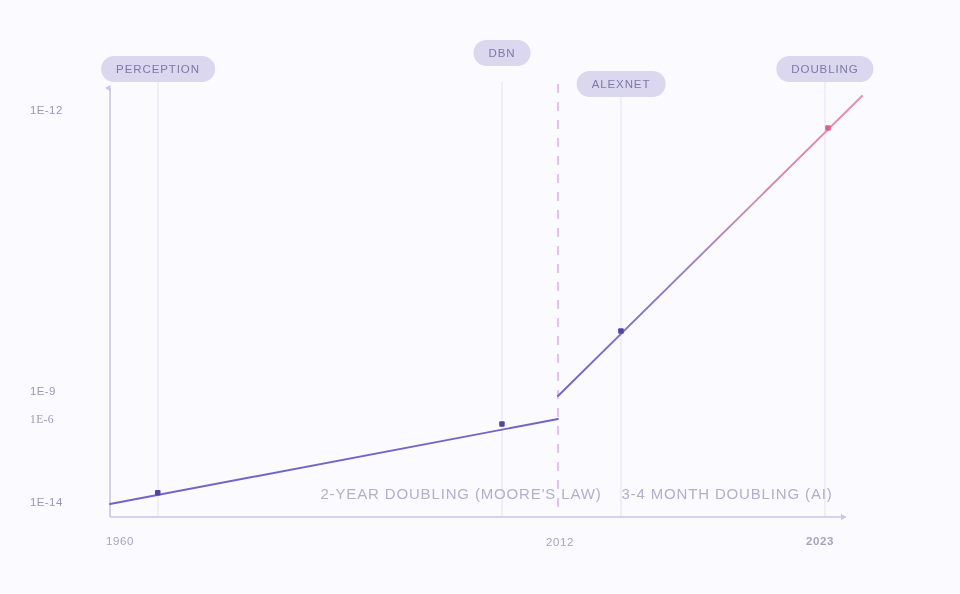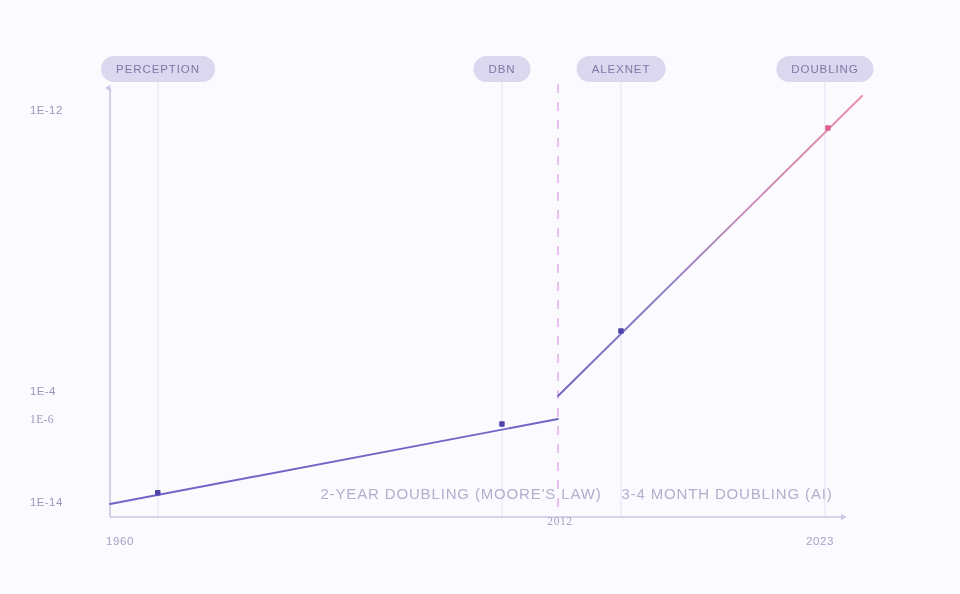--- a/index.html
+++ b/index.html
@@ -108,29 +108,29 @@
 
     <polyline points="558,396 862,96" fill="none" stroke="url(#aiGradient)" stroke-width="1.9" stroke-linecap="round" stroke-linejoin="round"></polyline>
 
     <rect x="155" y="490" width="5.5" height="5.5" rx="1" fill="#4f45a8"></rect>
     <rect x="499.2" y="421.2" width="5.5" height="5.5" rx="1" fill="#4f45a8"></rect>
     <rect x="618.2" y="328.2" width="5.5" height="5.5" rx="1" fill="#4f45a8"></rect>
     <rect x="825.2" y="125.2" width="5.5" height="5.5" rx="1" fill="#e0628a"></rect>
   </svg>
 
   <div class="pill" style="left:158px; top:56px;">PERCEPTION</div>
-  <div class="pill" style="left:502px; top:56px;">DBN</div>
-  <div class="pill" style="left:621px; top:56px;">ALEXNET</div>
+  <div class="pill" style="left:502px; top:40px;">DBN</div>
+  <div class="pill" style="left:621px; top:71px;">ALEXNET</div>
   <div class="pill" style="left:825px; top:56px;">DOUBLING</div>
 
   <div class="y-tick-label" style="left:30px; width:62px; top:110px;">1E-12</div>
-  <div class="y-tick-label" style="left:30px; width:62px; top:391px;">1E-4</div>
+  <div class="y-tick-label" style="left:30px; width:62px; top:391px;">1E-9</div>
   <div class="y-tick-label" style="left:30px; width:62px; top:419px;font-family:Liberation Serif, serif;">1E-6</div>
   <div class="y-tick-label" style="left:30px; width:62px; top:502px;">1E-14</div>
 
   <div class="x-tick-label" style="left:120px; top:535px;">1960</div>
-  <div class="x-tick-label" style="left:560px; top:515px;font-family:Liberation Serif, serif;">2012</div>
-  <div class="x-tick-label" style="left:820px; top:535px;">2023</div>
+  <div class="x-tick-label" style="left:560px; top:536px;">2012</div>
+  <div class="x-tick-label" style="left:820px; top:535px;font-weight:bold;">2023</div>
 
   <div class="annotation" style="left:461px; top:485px;">2-YEAR DOUBLING (MOORE'S LAW)</div>
   <div class="annotation" style="left:727px; top:485px;">3-4 MONTH DOUBLING (AI)</div>
 
 </div>
 
 </body></html>

